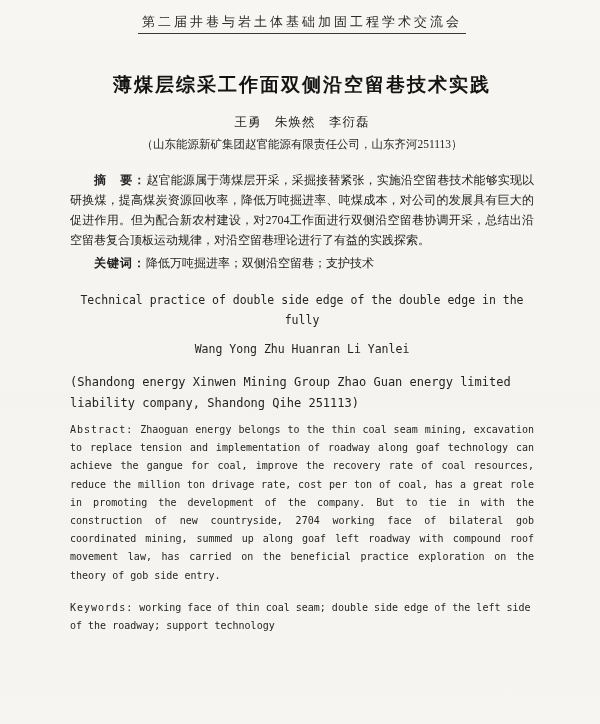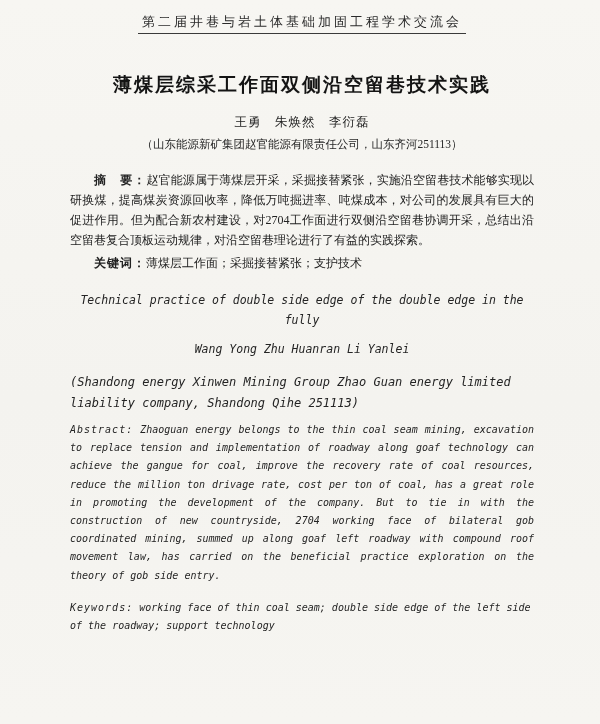--- a/index.html
+++ b/index.html
@@ -73,21 +73,20 @@
   }
   .cn-keywords {
     margin-top: 4px;
     font-size: 12px;
     text-indent: 2em;
     color: #222;
   }
   
   .en {
     font-family: "DejaVu Sans Mono", "Liberation Mono", monospace;
-    font-style: italic;
   }
   .en-title {
     text-align: center;
     font-size: 11.5px;
     line-height: 1.75;
     margin-top: 18px;
     color: #242424;
   }
   .en-authors {
     text-align: center;
@@ -132,21 +131,21 @@
   </div>
 
   <div class="paper-title">薄煤层综采工作面双侧沿空留巷技术实践</div>
 
   <div class="authors">王勇　朱焕然　李衍磊</div>
 
   <div class="affiliation">（山东能源新矿集团赵官能源有限责任公司，山东齐河251113）</div>
 
   <p class="cn-abstract"><span class="label">摘　要：</span><span>赵官能源属于薄煤层开采，采掘接替紧张，实施沿空留巷技术能够实现以研换煤，提高煤炭资源回收率，降低万吨掘进率、吨煤成本，对公司的发展具有巨大的促进作用。但为配合新农村建设，对2704工作面进行双侧沿空留巷协调开采，总结出沿空留巷复合顶板运动规律，对沿空留巷理论进行了有益的实践探索。</span></p>
 
-  <p class="cn-keywords"><span class="label">关键词：</span><span>薄煤层工作面；采掘接替紧张；支护技术</span></p>
+  <p class="cn-keywords"><span class="label">关键词：</span><span>降低万吨掘进率；双侧沿空留巷；支护技术</span></p>
 
   <div class="en-title en">
     <div>Technical practice of double side edge of the double edge in the fully</div>
   </div>
 
   <div class="en-authors en">Wang Yong   Zhu Huanran   Li Yanlei</div>
 
   <p class="en-affiliation en">(Shandong energy Xinwen Mining Group Zhao Guan energy limited liability company, Shandong Qihe 251113)</p>
 
   <p class="en-abstract en"><span class="label">Abstract:</span><span> Zhaoguan energy belongs to the thin coal seam mining, excavation to replace tension and implementation of roadway along goaf technology can achieve the gangue for coal, improve the recovery rate of coal resources, reduce the million ton drivage rate, cost per ton of coal, has a great role in promoting the development of the company. But to tie in with the construction of new countryside, 2704 working face of bilateral gob coordinated mining, summed up along goaf left roadway with compound roof movement law, has carried on the beneficial practice exploration on the theory of gob side entry.</span></p>

